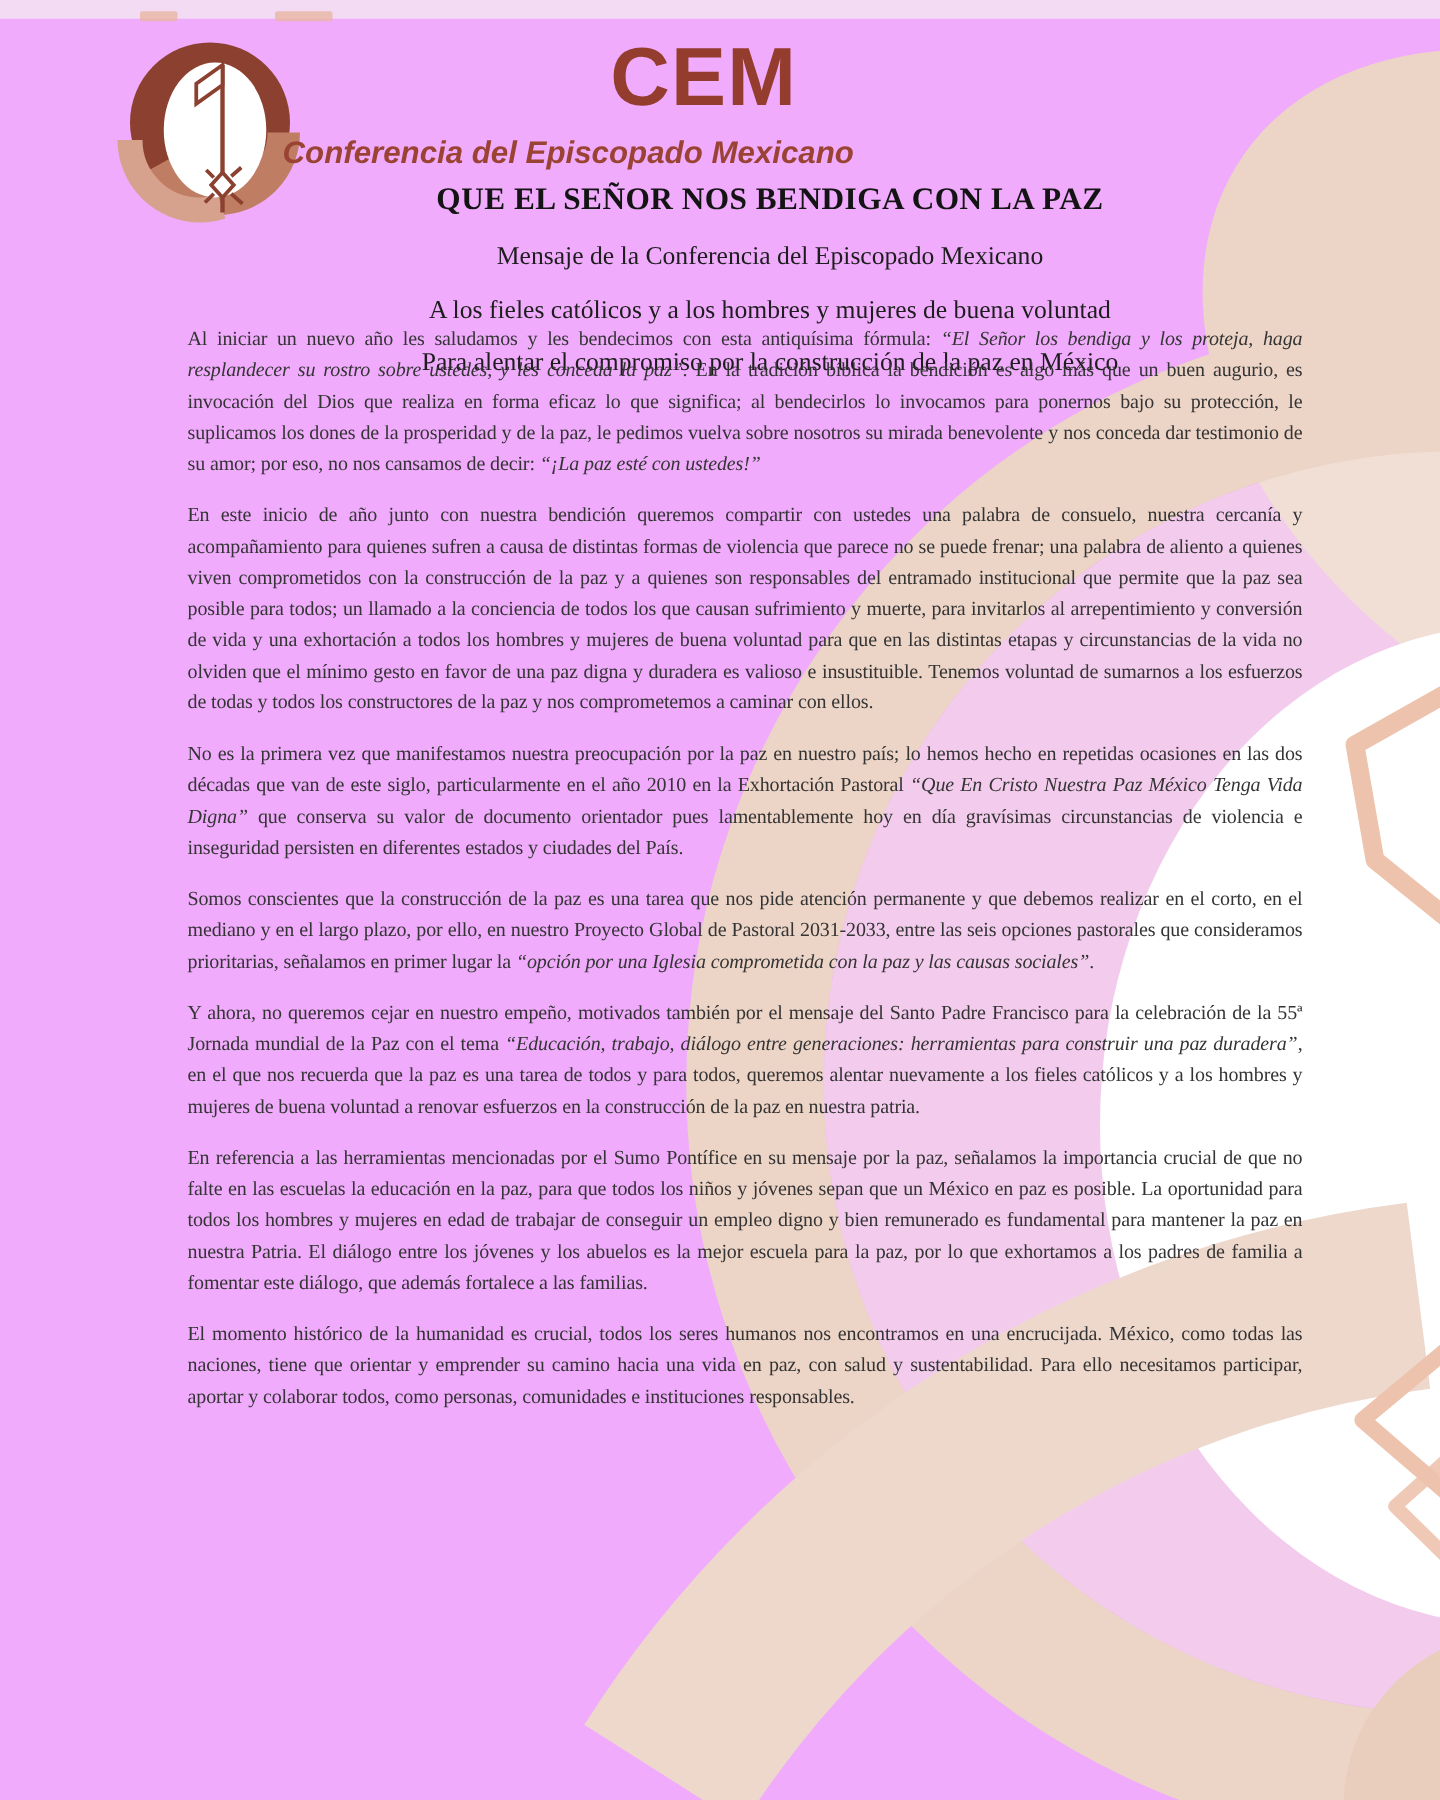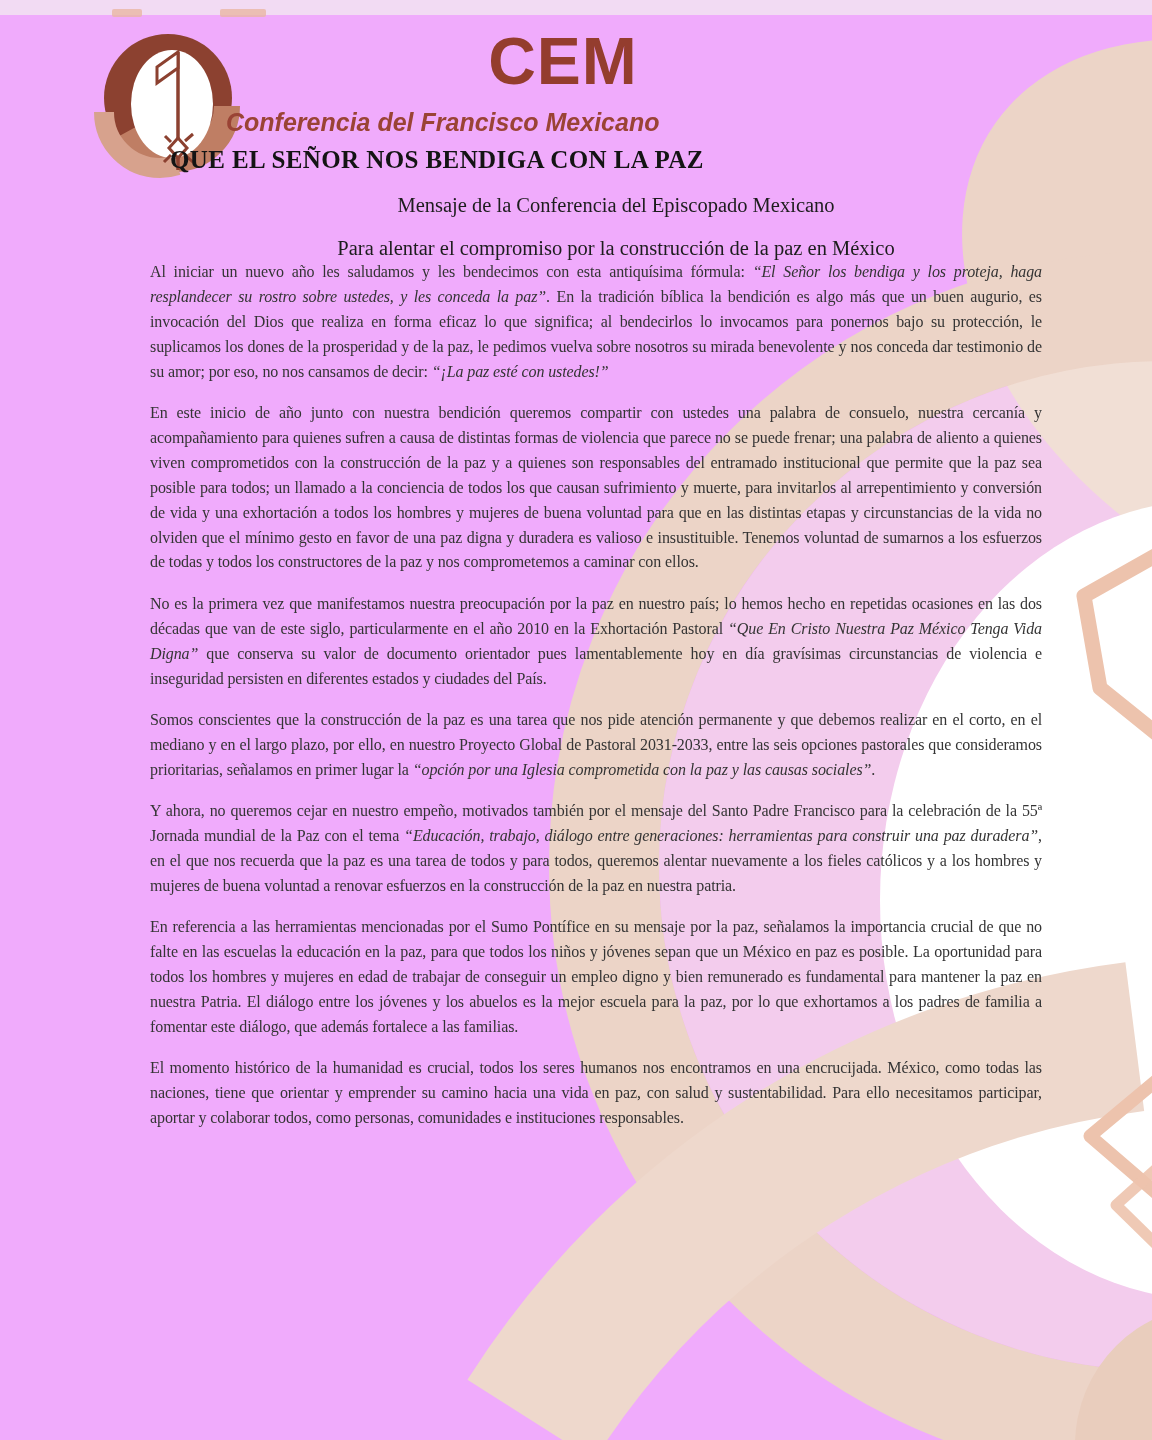--- a/index.html
+++ b/index.html
@@ -27,21 +27,21 @@
   }
   .orgname{
     position:absolute;left:226px;top:108px;width:400px;
     font-family:"Liberation Sans","DejaVu Sans",sans-serif;
     font-weight:bold;font-style:italic;font-size:25px;color:#9a4335;
     white-space:nowrap;
   }
   .doc-title{
     position:absolute;left:170px;top:146px;width:892px;
     font-weight:bold;font-size:25px;color:#141414;
-    letter-spacing:.4px;margin:0;
+    text-align:center;letter-spacing:.4px;margin:0;
   }
   .doc-sub{
     position:absolute;left:170px;top:176px;width:892px;
     font-size:20.5px;line-height:26.5px;color:#1d1d1d;text-align:center;
   }
   .doc-sub div{margin:16px;}
 
   .content{
     position:absolute;left:150px;top:260px;width:892px;z-index:2;
   }
@@ -91,24 +91,25 @@
 
         <path d="M92 30 L92 148" stroke="#8c4130" stroke-width="3.5" fill="none"></path>
 
         <path d="M92 30 L71 45 L71 61 L92 46 Z" stroke="#8c4130" stroke-width="3" fill="#ffffff"></path>
 
         <path d="M79 114 L85 120 M99 133 L108 141 M78 140 L85 133 M99 119 L107 112" stroke="#8c4130" stroke-width="3" fill="none"></path>
         <path d="M92 116 L101 126 L92 136 L83 126 Z" stroke="#8c4130" stroke-width="3" fill="#ffffff"></path>
       </svg>
     </div>
     <div class="acronym">CEM</div>
-    <div class="orgname">Conferencia del Francisco Mexicano</div>
+    <div class="orgname">Conferencia del Episcopado Mexicano</div>
     <h1 class="doc-title">QUE EL SEÑOR NOS BENDIGA CON LA PAZ</h1>
     <div class="doc-sub">
       <div>Mensaje de la Conferencia del Episcopado Mexicano</div>
+      <div>A los fieles católicos y a los hombres y mujeres de buena voluntad</div>
       <div>Para alentar el compromiso por la construcción de la paz en México</div>
     </div>
   </div>
 
   <div class="content">
     <p><span>Al iniciar un nuevo año les saludamos y les bendecimos con esta antiquísima fórmula: </span><em>“El Señor los bendiga y los proteja, haga resplandecer su rostro sobre ustedes, y les conceda la paz”</em><span>. En la tradición bíblica la bendición es algo más que un buen augurio, es invocación del Dios que realiza en forma eficaz lo que significa; al bendecirlos lo invocamos para ponernos bajo su protección, le suplicamos los dones de la prosperidad y de la paz, le pedimos vuelva sobre nosotros su mirada benevolente y nos conceda dar testimonio de su amor; por eso, no nos cansamos de decir: </span><em>“¡La paz esté con ustedes!”</em></p>
     <p><span>En este inicio de año junto con nuestra bendición queremos compartir con ustedes una palabra de consuelo, nuestra cercanía y acompañamiento para quienes sufren a causa de distintas formas de violencia que parece no se puede frenar; una palabra de aliento a quienes viven comprometidos con la construcción de la paz y a quienes son responsables del entramado institucional que permite que la paz sea posible para todos; un llamado a la conciencia de todos los que causan sufrimiento y muerte, para invitarlos al arrepentimiento y conversión de vida y una exhortación a todos los hombres y mujeres de buena voluntad para que en las distintas etapas y circunstancias de la vida no olviden que el mínimo gesto en favor de una paz digna y duradera es valioso e insustituible. Tenemos voluntad de sumarnos a los esfuerzos de todas y todos los constructores de la paz y nos comprometemos a caminar con ellos.</span></p>
     <p><span>No es la primera vez que manifestamos nuestra preocupación por la paz en nuestro país; lo hemos hecho en repetidas ocasiones en las dos décadas que van de este siglo, particularmente en el año 2010 en la Exhortación Pastoral </span><em>“Que En Cristo Nuestra Paz México Tenga Vida Digna”</em><span> que conserva su valor de documento orientador pues lamentablemente hoy en día gravísimas circunstancias de violencia e inseguridad persisten en diferentes estados y ciudades del País.</span></p>
     <p><span>Somos conscientes que la construcción de la paz es una tarea que nos pide atención permanente y que debemos realizar en el corto, en el mediano y en el largo plazo, por ello, en nuestro Proyecto Global de Pastoral 2031-2033, entre las seis opciones pastorales que consideramos prioritarias, señalamos en primer lugar la </span><em>“opción por una Iglesia comprometida con la paz y las causas sociales”</em><span>.</span></p>
     <p><span>Y ahora, no queremos cejar en nuestro empeño, motivados también por el mensaje del Santo Padre Francisco para la celebración de la 55ª Jornada mundial de la Paz con el tema </span><em>“Educación, trabajo, diálogo entre generaciones: herramientas para construir una paz duradera”</em><span>, en el que nos recuerda que la paz es una tarea de todos y para todos, queremos alentar nuevamente a los fieles católicos y a los hombres y mujeres de buena voluntad a renovar esfuerzos en la construcción de la paz en nuestra patria.</span></p>

